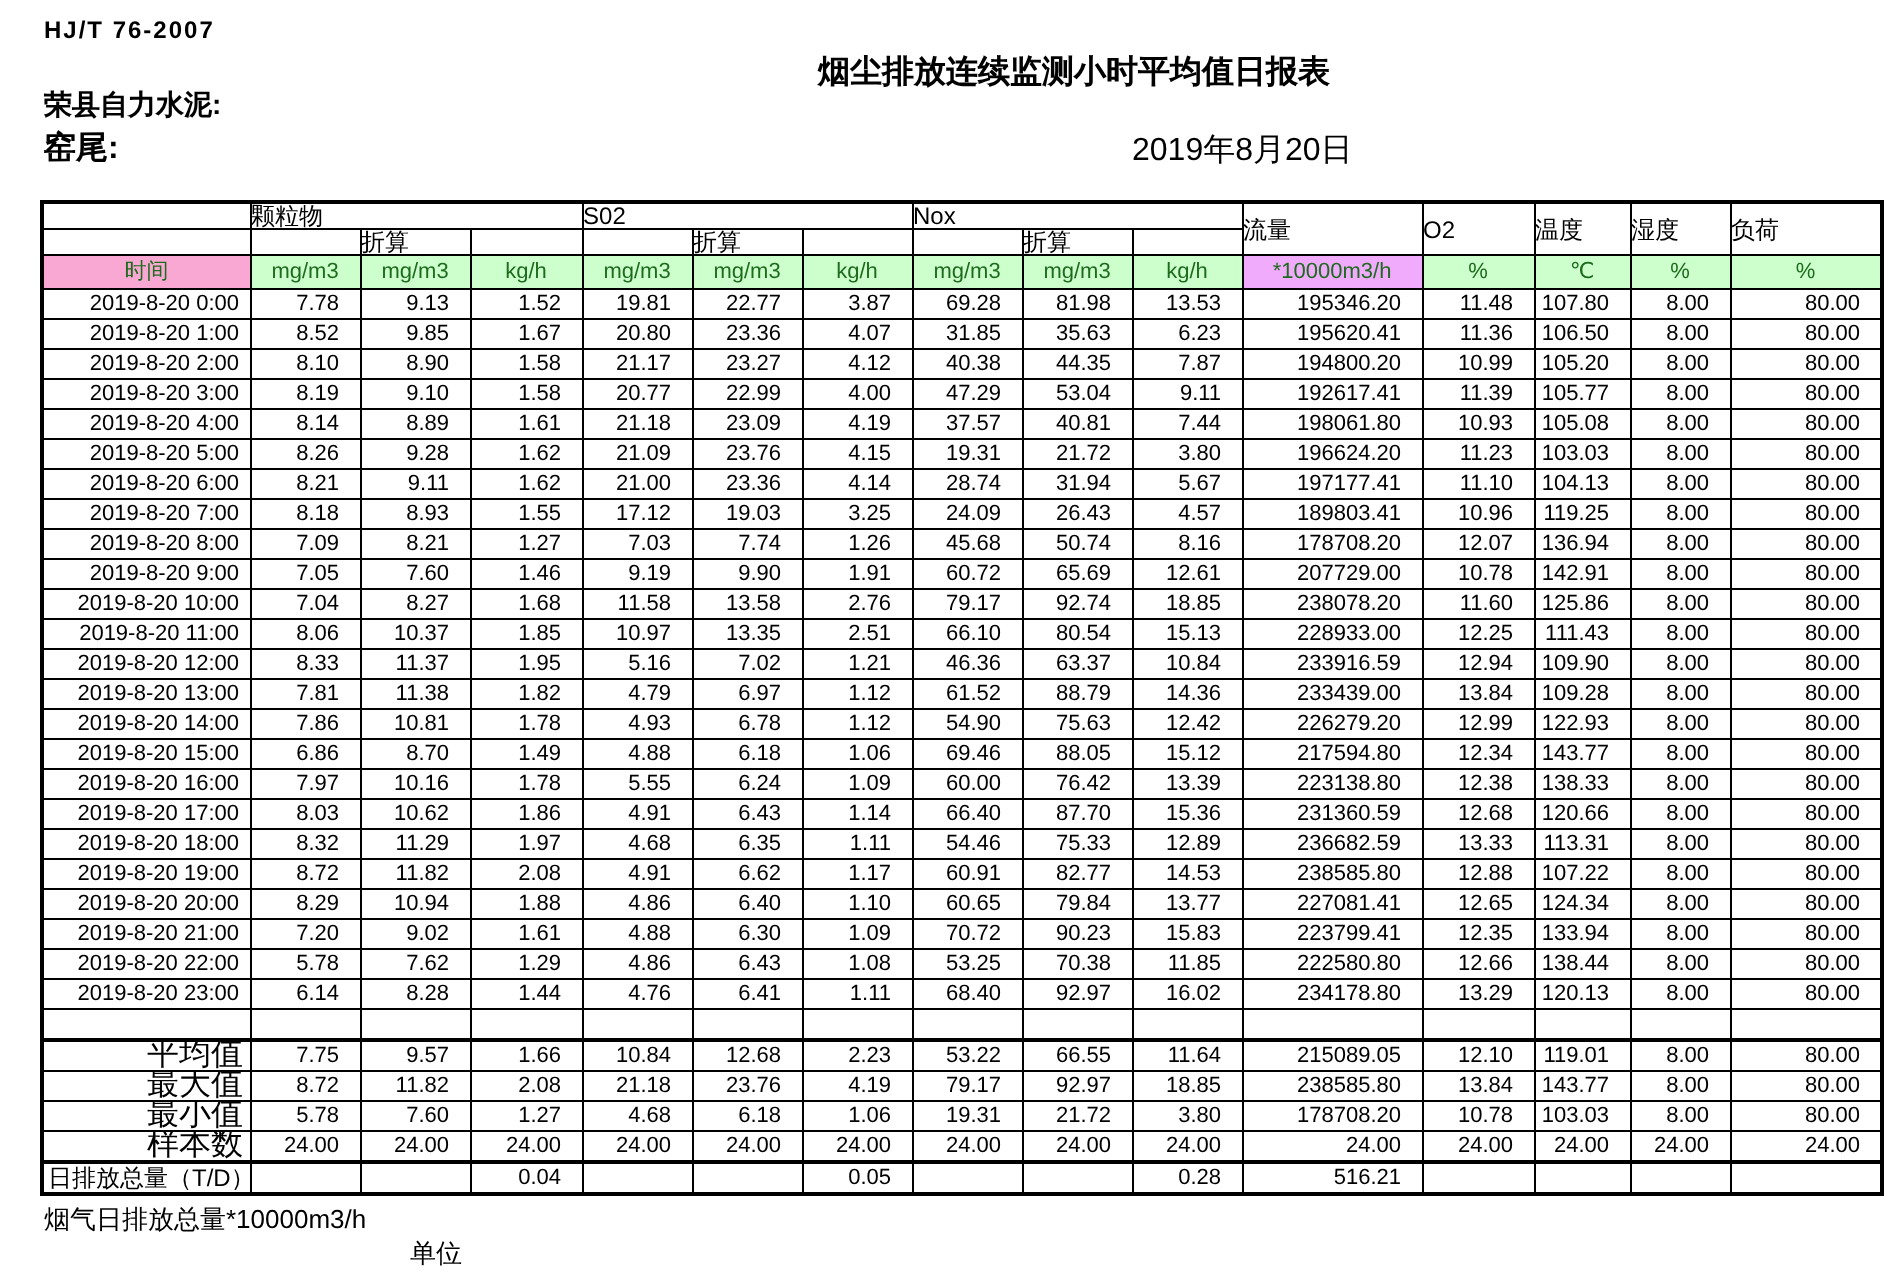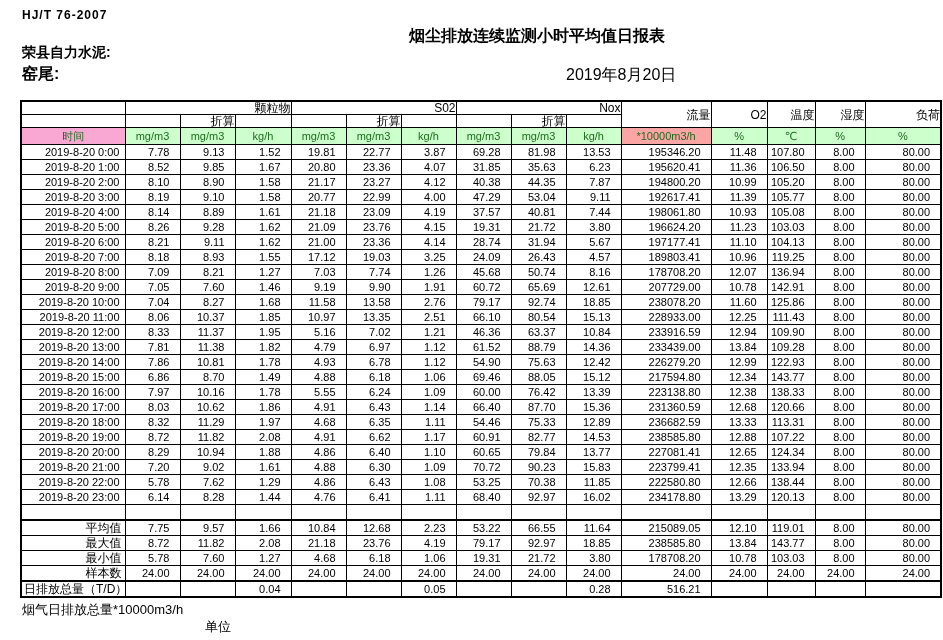--- a/index.html
+++ b/index.html
@@ -19,27 +19,27 @@
     position:absolute; left:20px; top:100px;
     border-collapse:collapse; table-layout:fixed; width:919px;
     border:2px solid #000;
   }
   td {
     border:1px solid #000;
     font-size:11px; height:14px; line-height:14px;
     padding:0 10px 0 0; text-align:right;
     white-space:nowrap; overflow:hidden;
   }
-  tr.h1 td, tr.h2 td { text-align:right; padding:0; font-size:12px; height:12px; line-height:12px;margin-left:42px; }
+  tr.h1 td, tr.h2 td { text-align:left; padding:0; font-size:12px; height:12px; line-height:12px;margin-left:42px; }
   tr.h3 td {
     text-align:center; padding:0; font-size:11px; height:16px; line-height:16px;
   }
   td.time-head { font-size:13px; }
   td.cell-time { padding-right:5px; }
-  td.lbl { font-size:12px; padding-right:3px; }
+  td.lbl { font-size:16px; padding-right:3px; }
   td.lbl-left { font-size:12px; text-align:left; padding:0 0 0 2px; }
   tr.blank-row td { border-bottom:2px solid #000; }
   tr.samples-row td { border-bottom:2px solid #000; }
 
   #footer-flow-note { left:22px; top:601px; font-size:13px; }
   #footer-report-unit { left:22px; top:618px; font-size:13px;margin-top:40px; }
   #footer-unit { left:205px; top:618px; font-size:13px; }
 </style>
 </head>
 <body>
@@ -96,21 +96,21 @@
       <td class="time-head" style="background: #f9a8d4; color: rgb(30, 107, 30);">时间</td>
       <td style="background: rgb(204, 255, 204); color: rgb(30, 107, 30);">mg/m3</td>
       <td style="background: rgb(204, 255, 204); color: rgb(30, 107, 30);">mg/m3</td>
       <td style="background: rgb(204, 255, 204); color: rgb(30, 107, 30);">kg/h</td>
       <td style="background: rgb(204, 255, 204); color: rgb(30, 107, 30);">mg/m3</td>
       <td style="background: rgb(204, 255, 204); color: rgb(30, 107, 30);">mg/m3</td>
       <td style="background: rgb(204, 255, 204); color: rgb(30, 107, 30);">kg/h</td>
       <td style="background: rgb(204, 255, 204); color: rgb(30, 107, 30);">mg/m3</td>
       <td style="background: rgb(204, 255, 204); color: rgb(30, 107, 30);">mg/m3</td>
       <td style="background: rgb(204, 255, 204); color: rgb(30, 107, 30);">kg/h</td>
-      <td style="background: #fca5a5; color: rgb(30, 107, 30);">*10000m3/h</td>
+      <td style="background: #f0abfc; color: rgb(30, 107, 30);">*10000m3/h</td>
       <td style="background: rgb(204, 255, 204); color: rgb(30, 107, 30);">%</td>
       <td style="background: rgb(204, 255, 204); color: rgb(30, 107, 30);">℃</td>
       <td style="background: rgb(204, 255, 204); color: rgb(30, 107, 30);">%</td>
       <td style="background: rgb(204, 255, 204); color: rgb(30, 107, 30);">%</td>
     </tr>
   </thead>
   <tbody>
       <tr>
         <td class="cell-time">2019-8-20  0:00</td>
         <td class="cell-value">7.78</td>

